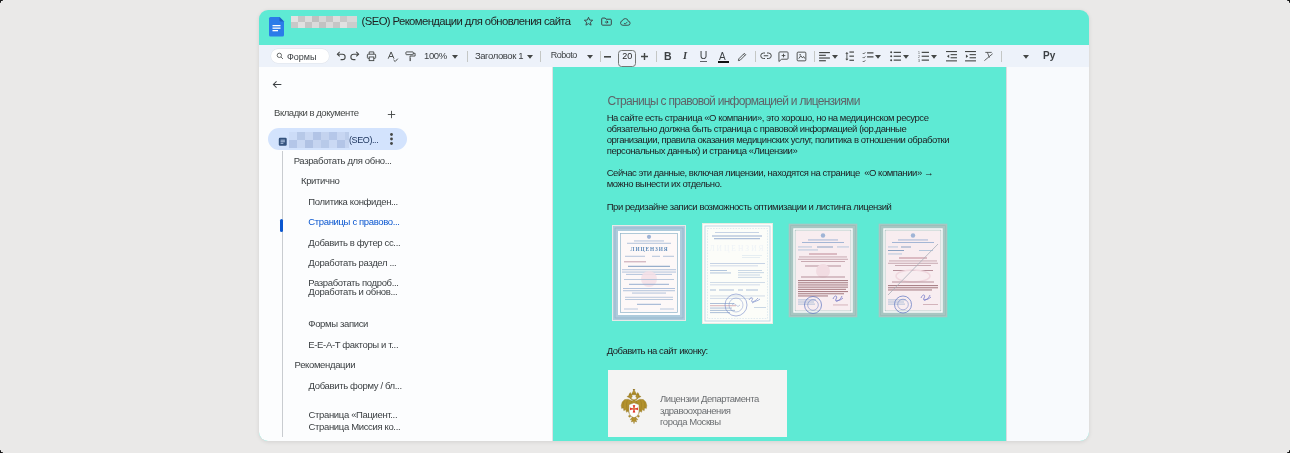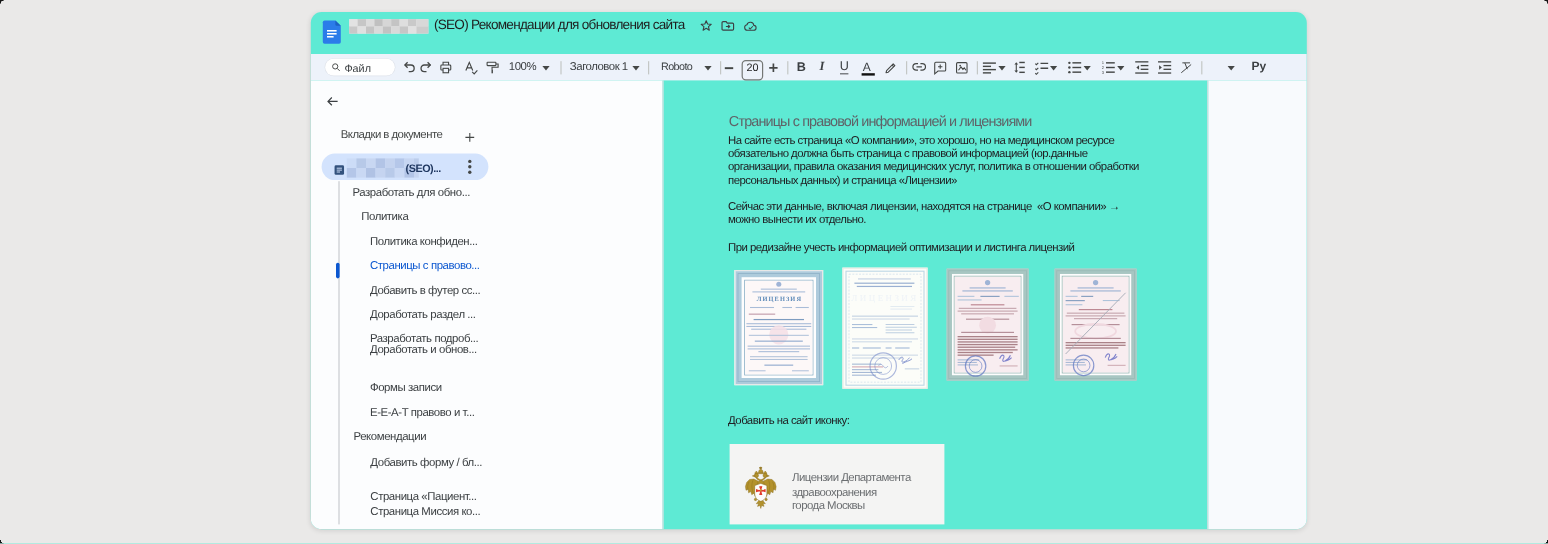--- a/index.html
+++ b/index.html
@@ -65,21 +65,21 @@
       <path d="M7 17 a5.5 5.5 0 0 1 -1.2-10.9 A7 7 0 0 1 19.4 7.3 a4.7 4.7 0 0 1 -0.9 9.7 Z"></path>
       <path d="M9.5 11.8 l2.6 2.6 5.4 -5.4" stroke-width="2"></path>
     </svg>
 
 <div class="tbar"></div>
 <div class="a" style="left:12px;top:39px;width:58px;height:14px;background:#fff;border-radius:7px;box-shadow:0 0 0 0.5px #dfe3ea"></div>
 <svg class="ic" style="left:16.5px;top:42px" width="8" height="8" viewBox="0 0 24 24" fill="none" stroke="#444746" stroke-width="2.4">
       <circle cx="10" cy="10" r="6.5"></circle>
       <path d="M15 15 l6 6"></path>
     </svg>
-<div class="a" style="left:28px;top:41.5px;font-size:9px;color:#3c4043">Файл</div>
+<div class="a" style="left:28px;top:41.5px;font-size:9px;color:#3c4043">Формы</div>
 
 <div id="tbicons">
 <svg class="ic" style="left:76.5px;top:41px" width="11" height="10" viewBox="0 0 24 22" fill="none" stroke="#444746" stroke-width="2.4">
         <path d="M8 2 3 7l5 5"></path>
         <path d="M3 7h11a6 6 0 0 1 0 12h-4"></path>
       </svg>
 <svg class="ic" style="left:90px;top:41px" width="11" height="10" viewBox="0 0 24 22" fill="none" stroke="#444746" stroke-width="2.4">
         <path d="M16 2 21 7l-5 5"></path>
         <path d="M21 7H10a6 6 0 0 0 0 12h4"></path>
       </svg>
@@ -208,21 +208,21 @@
 <div class="sep" style="left:741.7px"></div>
 <div class="a" style="left:784px;top:40px;font-size:10px;font-weight:bold;color:#3c4043">Ру</div>
 <svg class="ic" style="left:763.5px;top:44.5px" width="6" height="4" viewBox="0 0 6 4">
         <path d="M0 0h6L3 3.8Z" fill="#444746"></path>
       </svg>
 </div>
 
 <svg class="ic" style="left:12px;top:68.5px" width="12" height="11" viewBox="0 0 24 24" fill="none" stroke="#3c4043" stroke-width="2.2">
       <path d="M21.5 12 H4 M11 5 l-7 7 7 7"></path>
     </svg>
-<div class="tblab" style="left:25px;top:97px;font-size:9.5px;letter-spacing:-0.45px;color:#444746">Вкладки в документе</div>
+<div class="tblab" style="left:15px;top:97px;font-size:9.5px;letter-spacing:-0.45px;color:#444746">Вкладки в документе</div>
 <svg class="ic" style="left:126.5px;top:98.5px" width="11" height="11" viewBox="0 0 24 24" fill="none" stroke="#444746" stroke-width="2">
       <path d="M12 4 v16 M4 12 h16"></path>
     </svg>
 
 <div class="a" style="left:8.5px;top:118px;width:139.5px;height:22px;background:#d3e3fd;border-radius:11px"></div>
 <svg class="ic" style="left:19.2px;top:126.5px" width="9.5" height="9.5" viewBox="0 0 24 24">
       <rect x="2" y="2" width="20" height="20" rx="3" fill="#33527d"></rect>
       <g stroke="#d3e3fd" stroke-width="2">
         <path d="M6.5 8 h11 M6.5 12 h11 M6.5 16 h7"></path>
       </g>
@@ -239,51 +239,51 @@
       <rect x="56" y="1" width="4" height="8" fill="#bccdeb"></rect>
  <rect x="0" y="9" width="8" height="8" fill="#b4c6e8"></rect>
       <rect x="8" y="9" width="8" height="8" fill="#c9d8f3"></rect>
       <rect x="16" y="9" width="8" height="8" fill="#b0c2e4"></rect>
       <rect x="24" y="9" width="8" height="8" fill="#c5d4f0"></rect>
       <rect x="32" y="9" width="8" height="8" fill="#b8cae9"></rect>
       <rect x="40" y="9" width="8" height="8" fill="#cad9f4"></rect>
       <rect x="48" y="9" width="8" height="8" fill="#b3c5e7"></rect>
       <rect x="56" y="9" width="4" height="8" fill="#c6d5f1"></rect>
 </svg>
-<div class="a" style="left:79px;top:124.6px;font-size:9px;letter-spacing:-0.4px;font-weight:bold;color:#1f3760">(SEO)...</div>
+<div class="a" style="left:90px;top:124.6px;font-size:9px;letter-spacing:-0.4px;font-weight:normal;color:#1f3760">(SEO)...</div>
 <svg class="ic" style="left:131px;top:123px" width="3" height="12" viewBox="0 0 3 12">
       <circle cx="1.5" cy="1.5" r="1.4" fill="#444746"></circle>
       <circle cx="1.5" cy="6" r="1.4" fill="#444746"></circle>
       <circle cx="1.5" cy="10.5" r="1.4" fill="#444746"></circle>
     </svg>
 
 <div class="a" style="left:22.5px;top:141px;width:1px;height:286px;background:#c9ccd0"></div>
 <div class="a" style="left:21px;top:208.5px;width:3px;height:13px;background:#0b57d0;border-radius:2px"></div>
 <div id="sitems">
 <div class="si" style="left:34.7px;top:144.75px">Разработать для обно...</div>
-<div class="si" style="left:42px;top:165.15px">Политика</div>
+<div class="si" style="left:42px;top:165.15px">Критично</div>
 <div class="si" style="left:49.3px;top:185.65px">Политика конфиден...</div>
 <div class="si" style="left:49.3px;top:206.15px;color:#0b57d0">Страницы с правово...</div>
 <div class="si" style="left:49.3px;top:226.55px">Добавить в футер сс...</div>
 <div class="si" style="left:49.3px;top:246.95px">Доработать раздел ...</div>
 <div class="si" style="left:49.3px;top:267.45px">Разработать подроб...</div>
 <div class="si" style="left:49.3px;top:276px">Доработать и обнов...</div>
 <div class="si" style="left:49.3px;top:308.35px">Формы записи</div>
-<div class="si" style="left:49.3px;top:328.75px">E-E-A-T правово и т...</div>
+<div class="si" style="left:49.3px;top:328.75px">E-E-A-T факторы и т...</div>
 <div class="si" style="left:35.6px;top:349.15px">Рекомендации</div>
 <div class="si" style="left:49.6px;top:369.65px">Добавить форму / бл...</div>
 <div class="si" style="left:49.6px;top:399px">Страница «Пациент...</div>
 <div class="si" style="left:49.6px;top:410.55px">Страница Миссия ко...</div>
 </div>
 
 <div id="doccontent">
 <div class="doc" style="left:348.4px;top:85.8px;font-size:12px;letter-spacing:-0.72px;color:#5f6368">Страницы с правовой информацией и лицензиями</div>
 <div class="doc" style="left:347.7px;top:101.5px">На сайте есть страница «О компании», это хорошо, но на медицинском ресурсе<br>обязательно должна быть страница с правовой информацией (юр.данные<br>организации, правила оказания медицинских услуг, политика в отношении обработки<br>персональных данных) и страница «Лицензии»</div>
 <div class="doc" style="left:347.7px;top:157.3px">Сейчас эти данные, включая лицензии, находятся на странице&nbsp; «О компании» →<br>можно вынести их отдельно.</div>
-<div class="doc" style="left:347.7px;top:190.7px">При редизайне учесть информацией оптимизации и листинга лицензий</div>
+<div class="doc" style="left:347.7px;top:190.7px">При редизайне записи возможность оптимизации и листинга лицензий</div>
 <div class="doc" style="left:347.7px;top:334.7px">Добавить на сайт иконку:</div>
 <div class="a" style="left:349px;top:360px;width:179px;height:67px;background:#f4f4f3"></div>
 <div id="certs">
 <svg class="ic" style="left:353px;top:215px" width="74" height="96" viewBox="0 0 74 96">
 <rect width="74" height="96" fill="#fefefe"></rect>
           <rect x="0.5" y="0.5" width="73" height="95" fill="none" stroke="#e8e8e8" stroke-width="1"></rect>
 <rect x="3.5" y="3.5" width="67" height="89" fill="none" stroke="#aecbdc" stroke-width="5"></rect>
 <rect x="3" y="3" width="68" height="90" fill="none" stroke="#8fb2c8" stroke-width="0.7"></rect>
 <rect x="8.5" y="8.5" width="57" height="79" fill="none" stroke="#8fb2c8" stroke-width="0.7"></rect>
 <rect x="9" y="9" width="56" height="78" fill="#fdf8f8"></rect>

